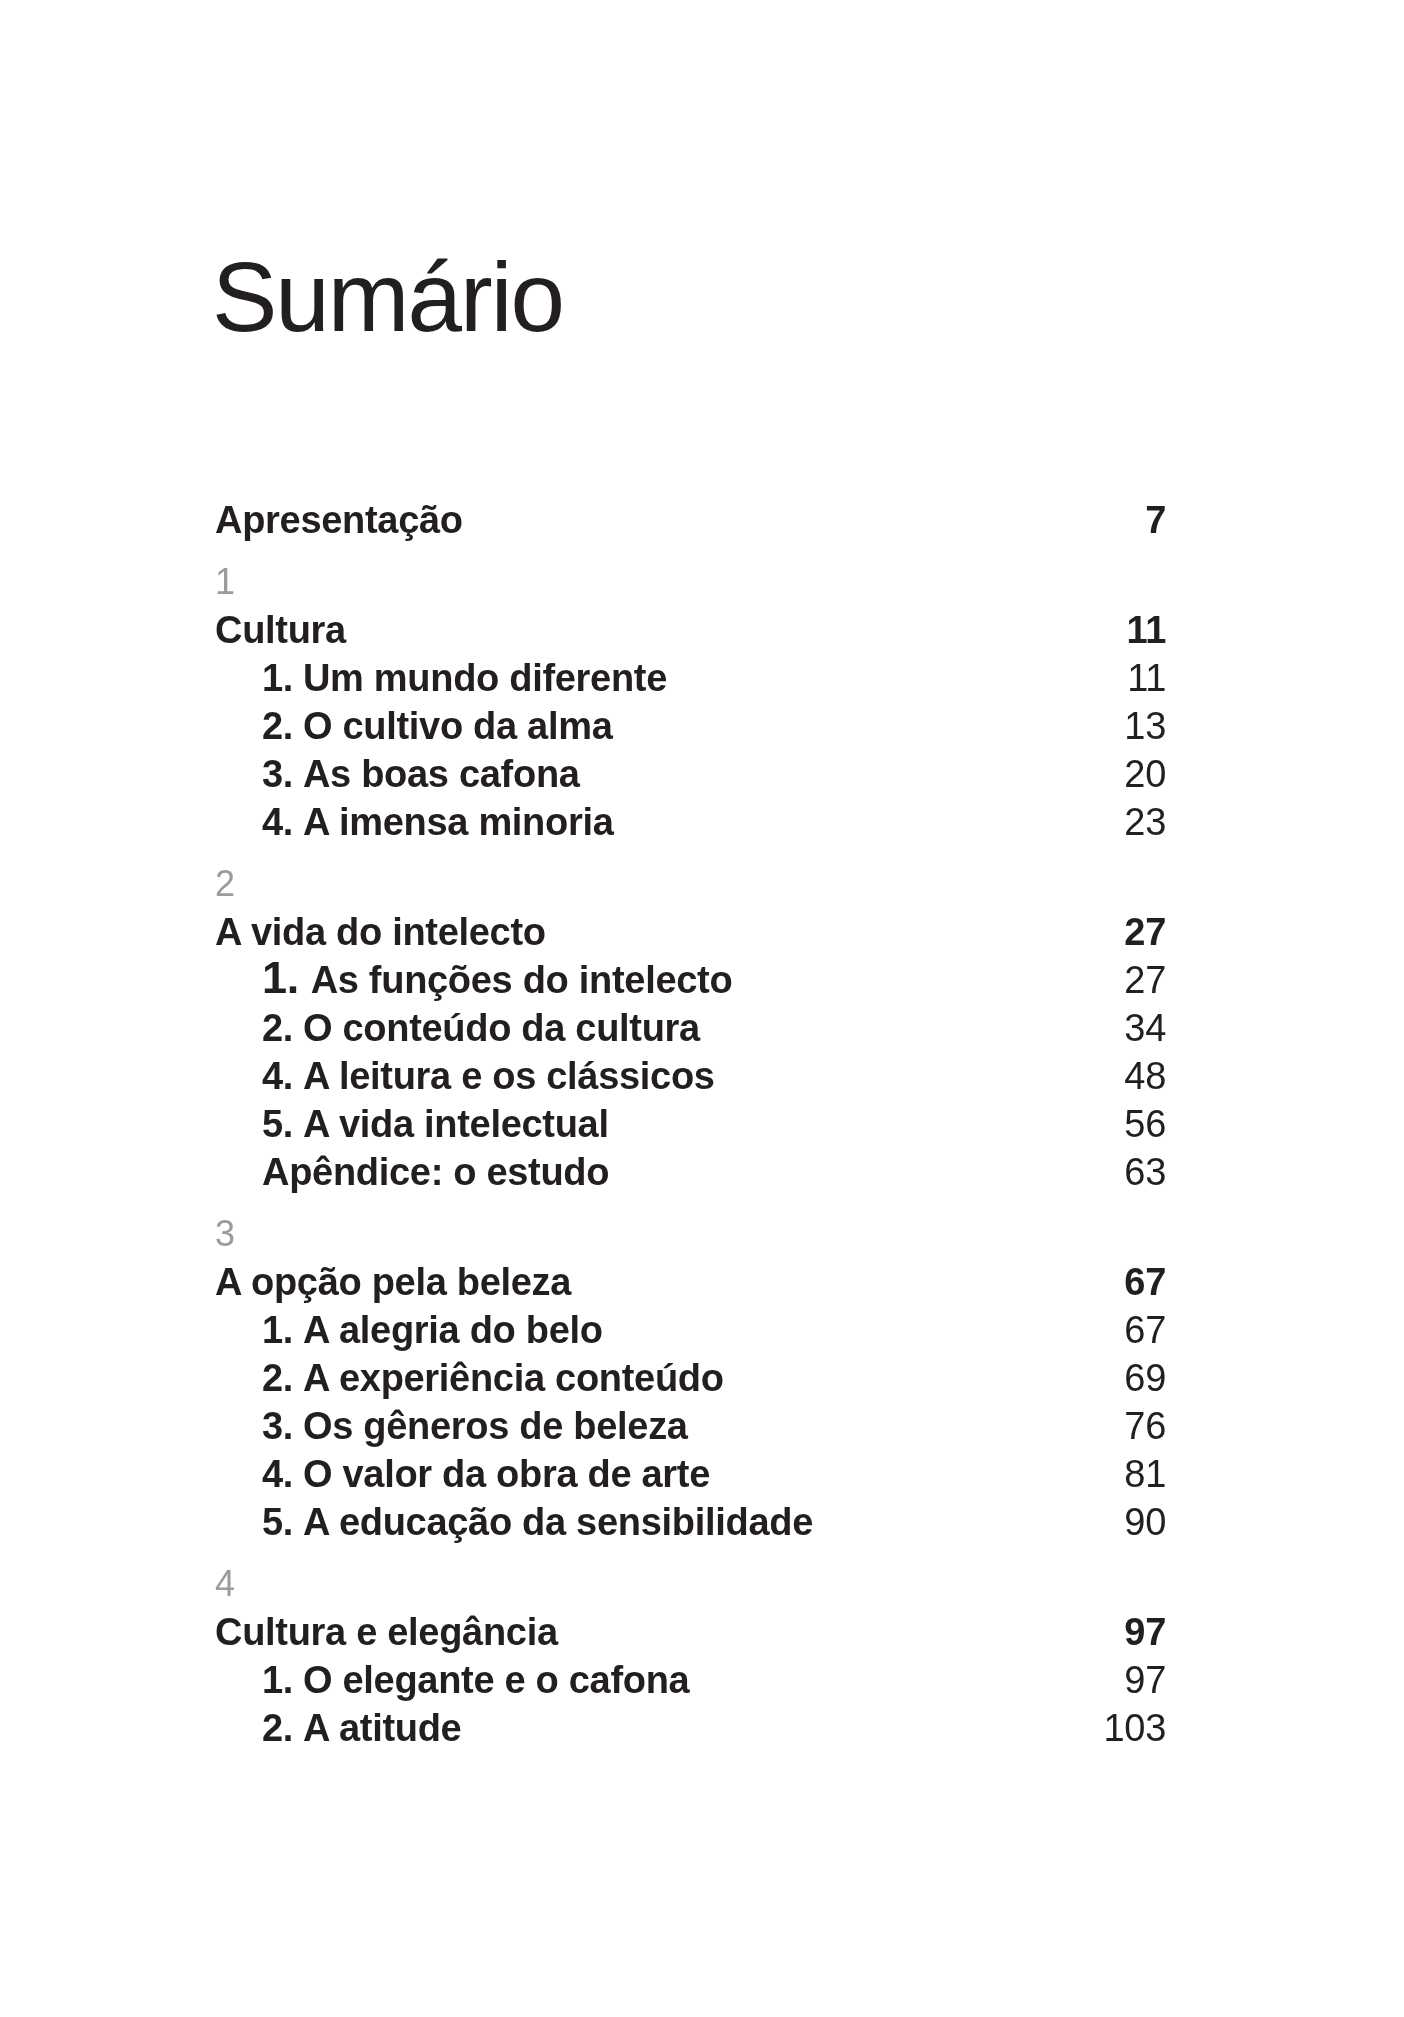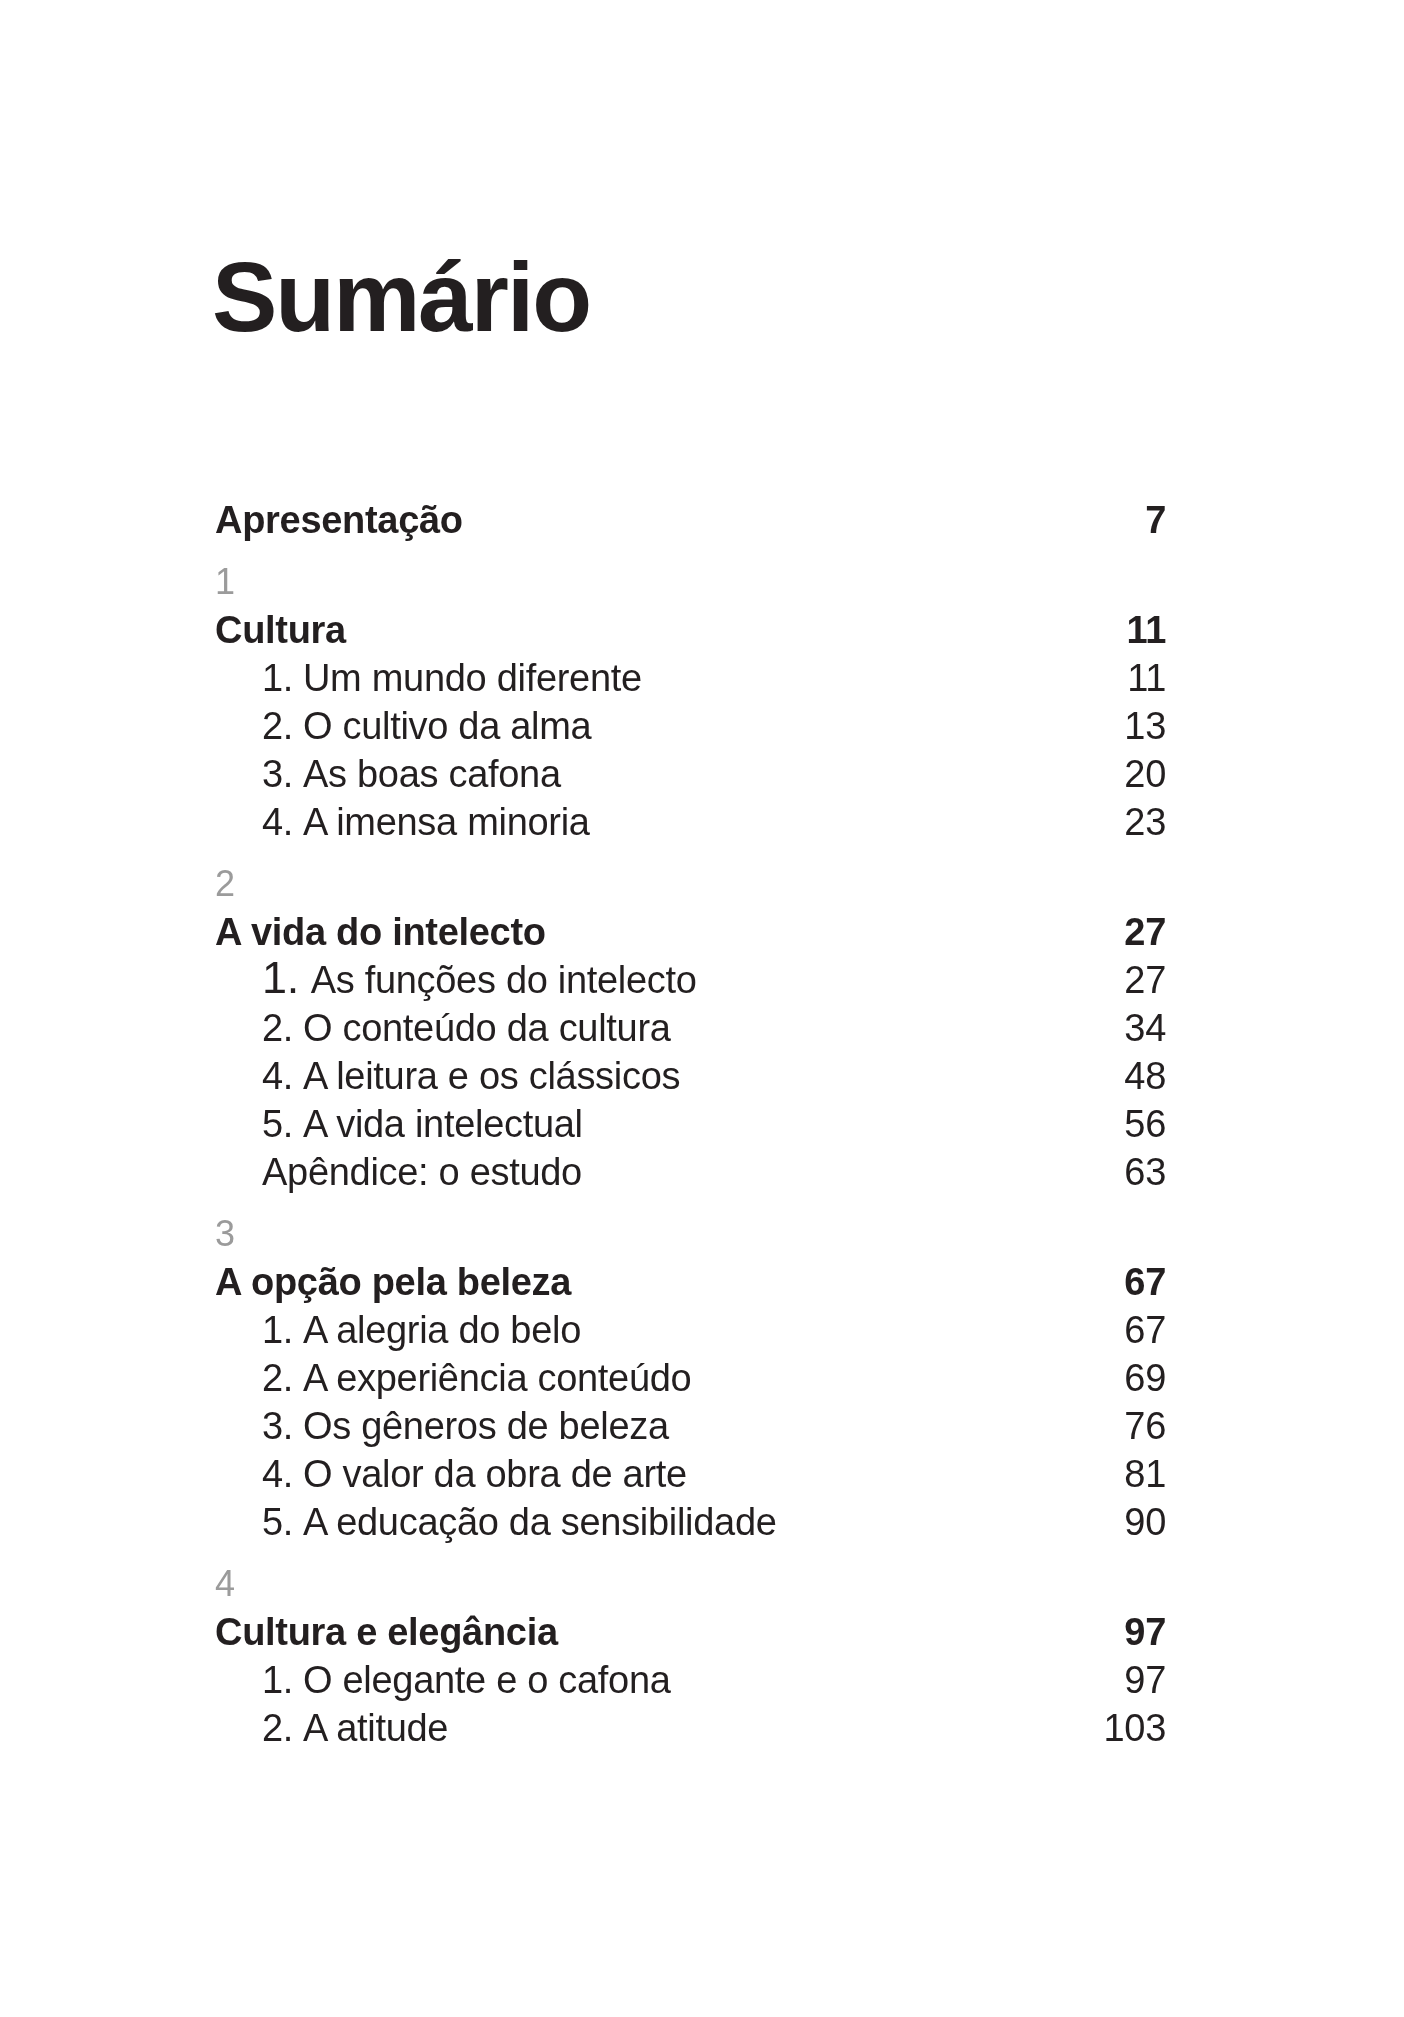--- a/index.html
+++ b/index.html
@@ -10,42 +10,42 @@
     background:#ffffff;
     font-family:"Liberation Sans", sans-serif;
     color:#231f20;
     overflow:hidden;
     margin:0 auto;
   }
   .title {
     position:absolute;
     top:248px; left:212px;
     font-size:98px;
-    font-weight:700;
+    font-weight:400;
     letter-spacing:-2px;
     line-height:98px;
     color:#231f20;
   }
   .toc {
     position:absolute;
     top:496px; left:215px;
     width:951px;
   }
   .row {
     display:flex;
     justify-content:space-between;
     align-items:flex-start;
     font-size:38px;
     line-height:48px;
     letter-spacing:-0.3px;
   }
   .row .label { flex:1 1 auto; padding-right:30px; }
   .row .page-num { flex:0 0 auto; text-align:right; }
   .bold { font-weight:700; }
-  .row.item .label { padding-left:47px; }
+  .row.item .label { padding-left:47px;font-weight:bold; }
   .marker { margin-right:0.26em; }
   .marker.big { font-size:45px; line-height:0; }
   .chapter-num {
     font-size:36px;
     line-height:48px;
     color:#9b9b9b;
     margin-top:14px;
   }
 </style>
 </head>

